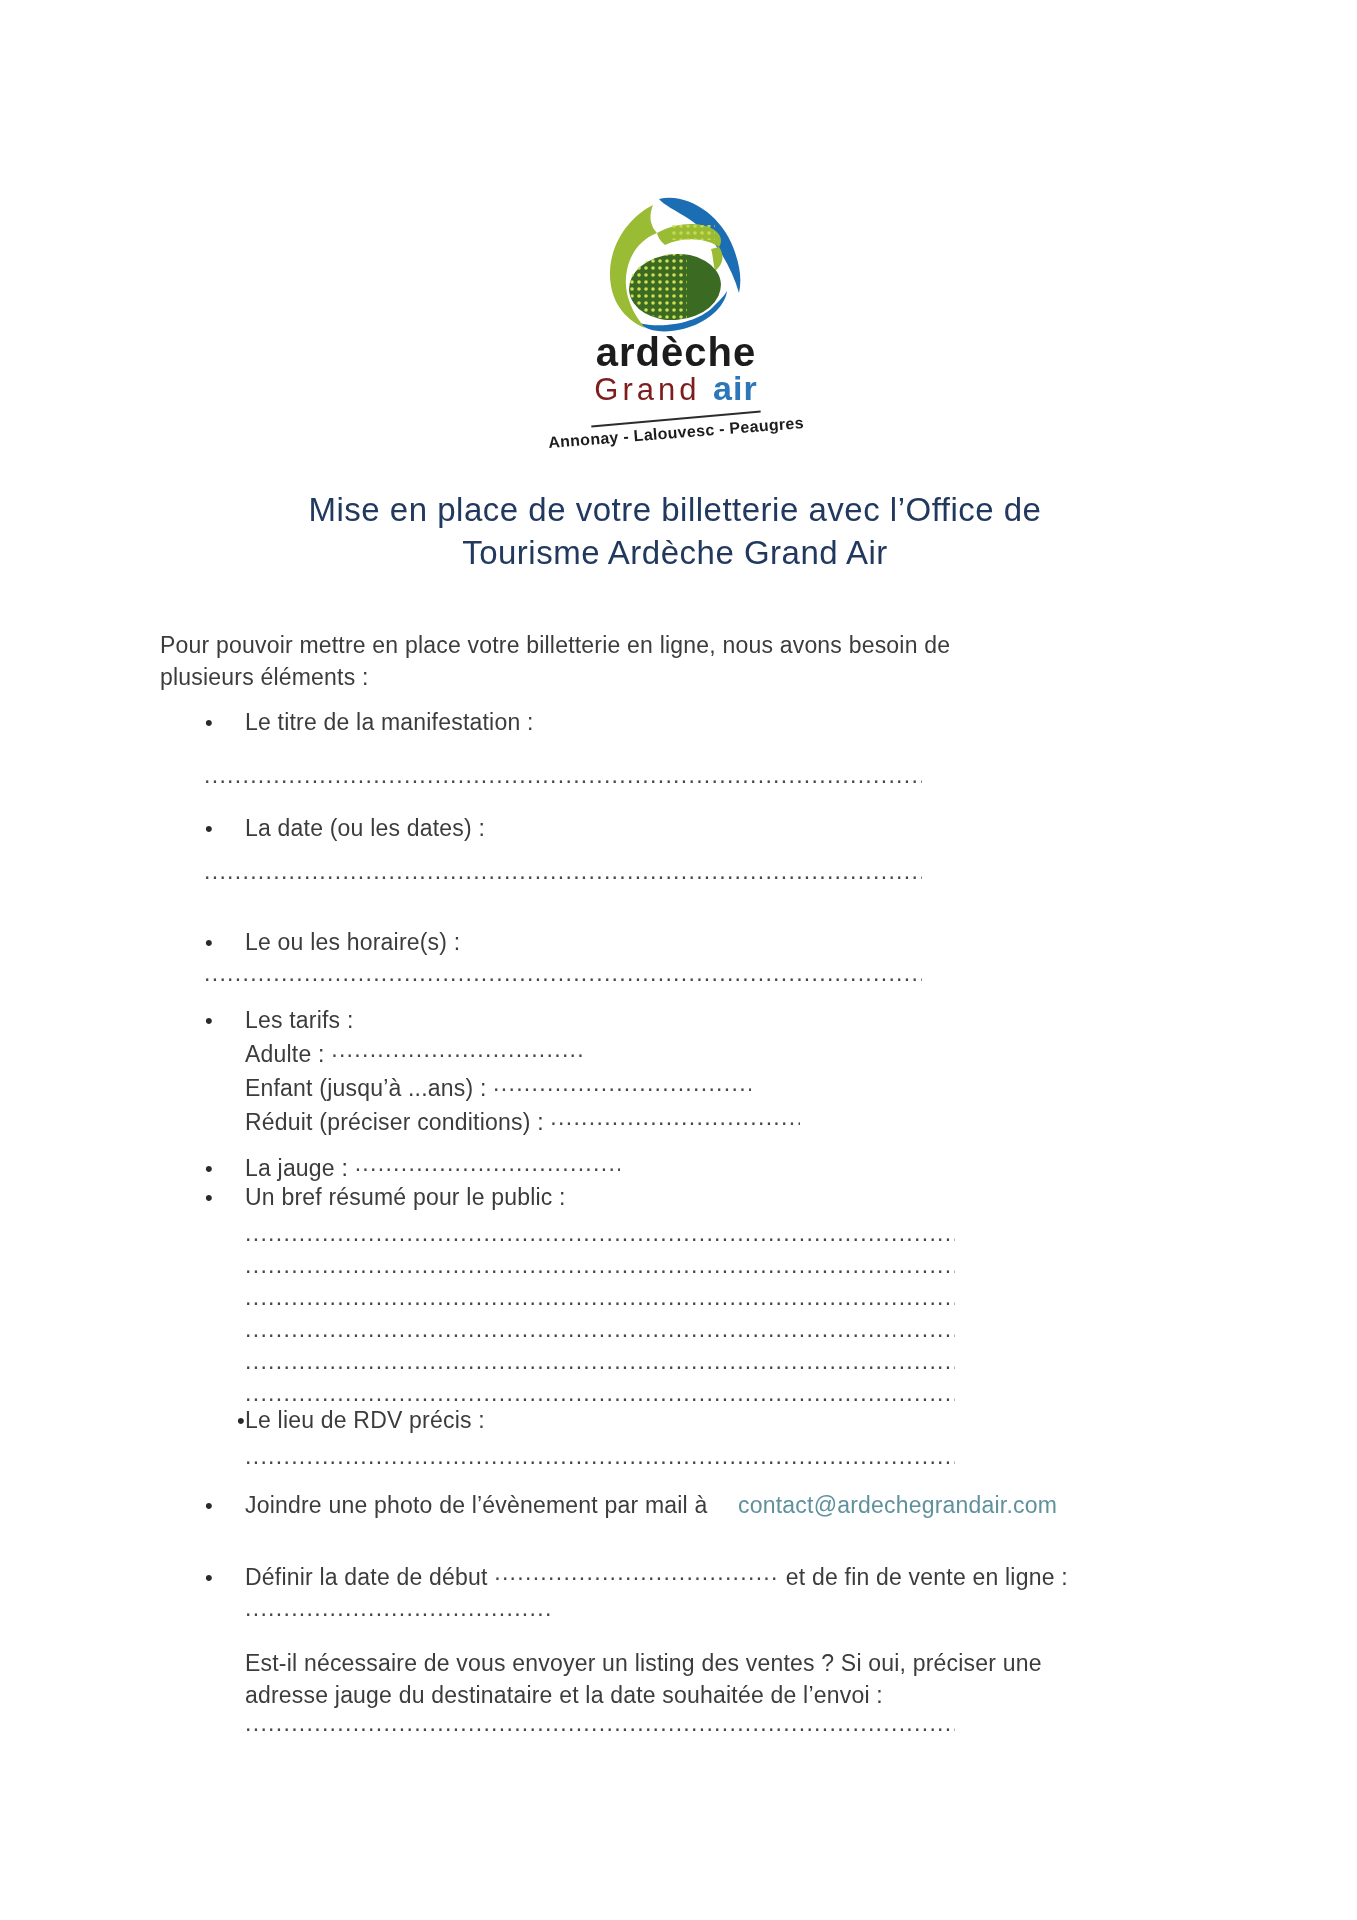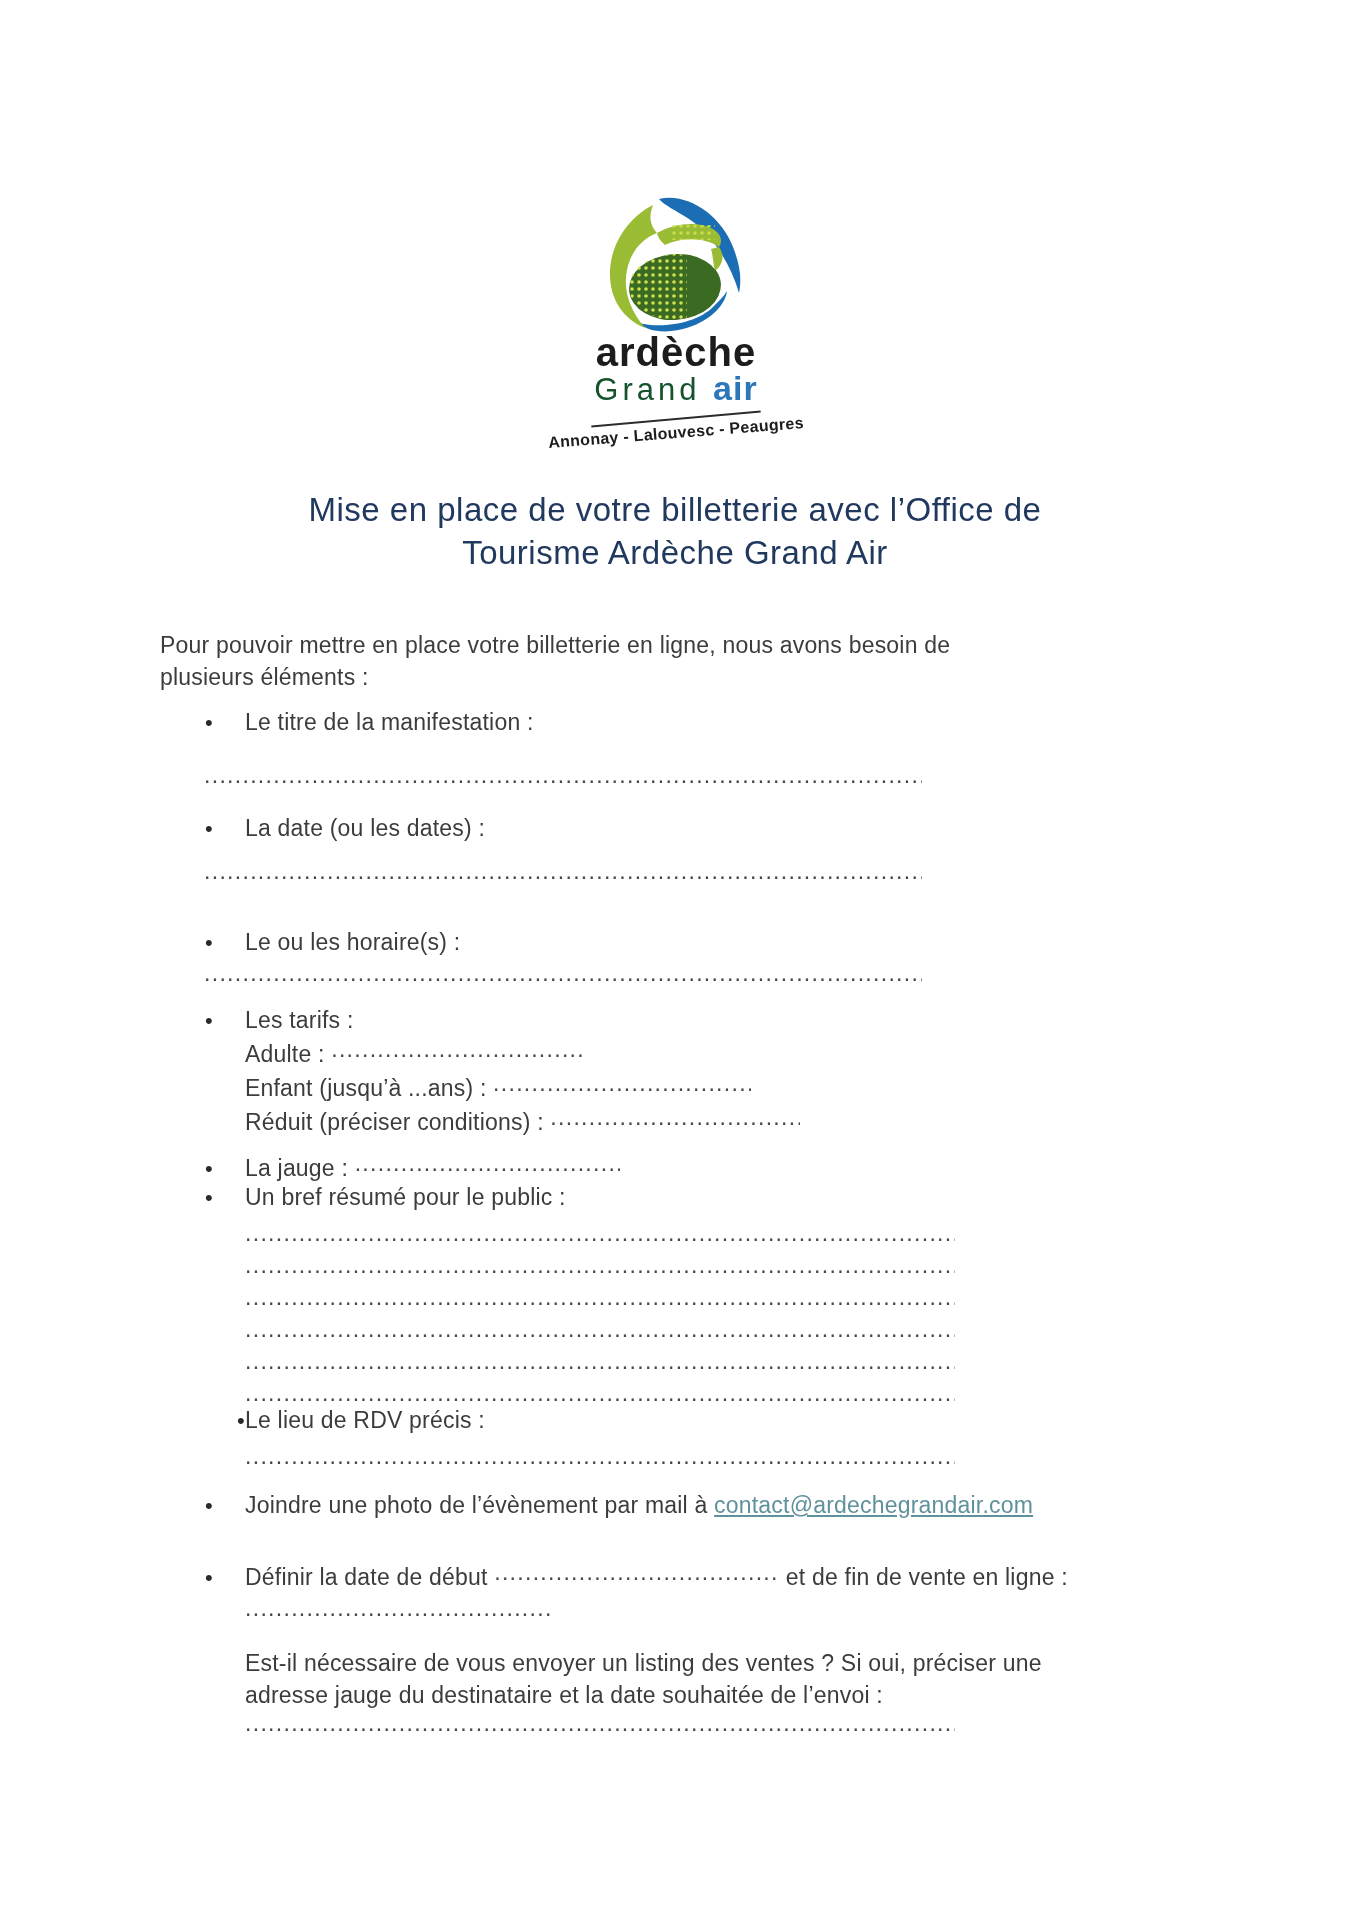--- a/index.html
+++ b/index.html
@@ -5,21 +5,21 @@
   html,body{margin:0;padding:0;background:#ffffff;}
   #page{
     position:relative; width:1357px; height:1920px; background:#ffffff;
     font-family:"Liberation Sans", sans-serif; color:#3c3c3c; overflow:hidden;
   }
   .abs{position:absolute;}
   
   #logo{left:516px; top:195px; width:320px; text-align:center;}
   #logo svg{display:block; margin:0 auto; width:150px; height:140px;}
   .brand-ardeche{font-size:40px; font-weight:700; letter-spacing:1px; color:#1c1c1c; line-height:42px; margin-top:-4px;}
-  .brand-grand{font-size:31px; font-weight:400; letter-spacing:4px; color:#14532d;}
+  .brand-grand{font-size:31px; font-weight:400; letter-spacing:4px; color:#7f1d1d;}
   .brand-air{font-size:34px; font-weight:700; letter-spacing:1px; color:#2d77b8;text-align:right;}
   .brand-line2{line-height:38px; margin-top:-4px;}
   .logo-rule{width:170px; height:2px; background:#2c2c2c; margin:4px auto 0 auto; transform:rotate(-5deg);}
   .logo-tagline{font-size:16px; font-weight:700; color:#1c1c1c; transform:rotate(-4.5deg); margin-top:4px; letter-spacing:0.3px;}
   
   #doc-title{left:80px; top:488px; width:1190px; text-align:center;
     font-size:33px; line-height:43px; letter-spacing:0.5px; color:#21395e;}
   
   .body-text{font-size:23px; line-height:32px; letter-spacing:0.2px; color:#3c3c3c;}
   #intro{left:160px; top:629px; width:1010px;}
@@ -29,21 +29,21 @@
   
   .dotline, .leader{
     font-size:23px; letter-spacing:1.3px; color:#474747;
     overflow:hidden; white-space:nowrap;
   }
   .dotline{height:26px; line-height:26px;}
   .leader{display:inline-block; vertical-align:baseline; height:26px; line-height:26px;}
   .dl-l1{left:204px; width:718px;}
   .dl-l2{left:245px; width:710px;}
   .multi .dotline{line-height:32px; height:32px;}
-  .email-link{color:#5f919c; text-decoration:underline; cursor:pointer;}
+  .email-link{color:#5f919c; cursor:pointer;margin-left:24px;}
 </style>
 </head>
 <body>
 
 <div id="page">
 
   <div id="logo" class="abs">
     <svg viewBox="0 0 150 140" aria-hidden="true">
       <defs>
         <pattern id="dotp" width="7" height="7" patternUnits="userSpaceOnUse">

